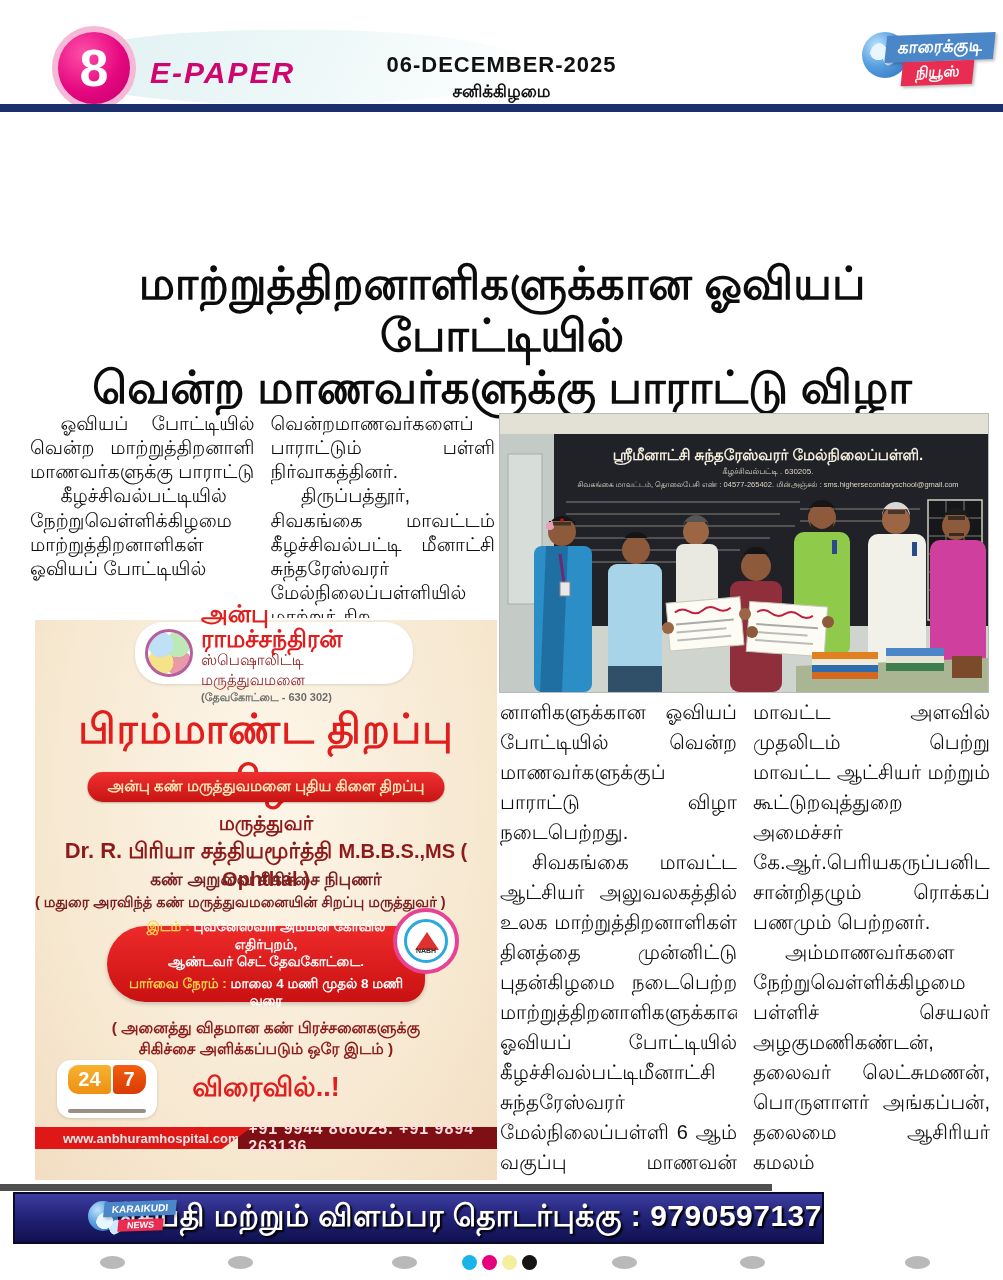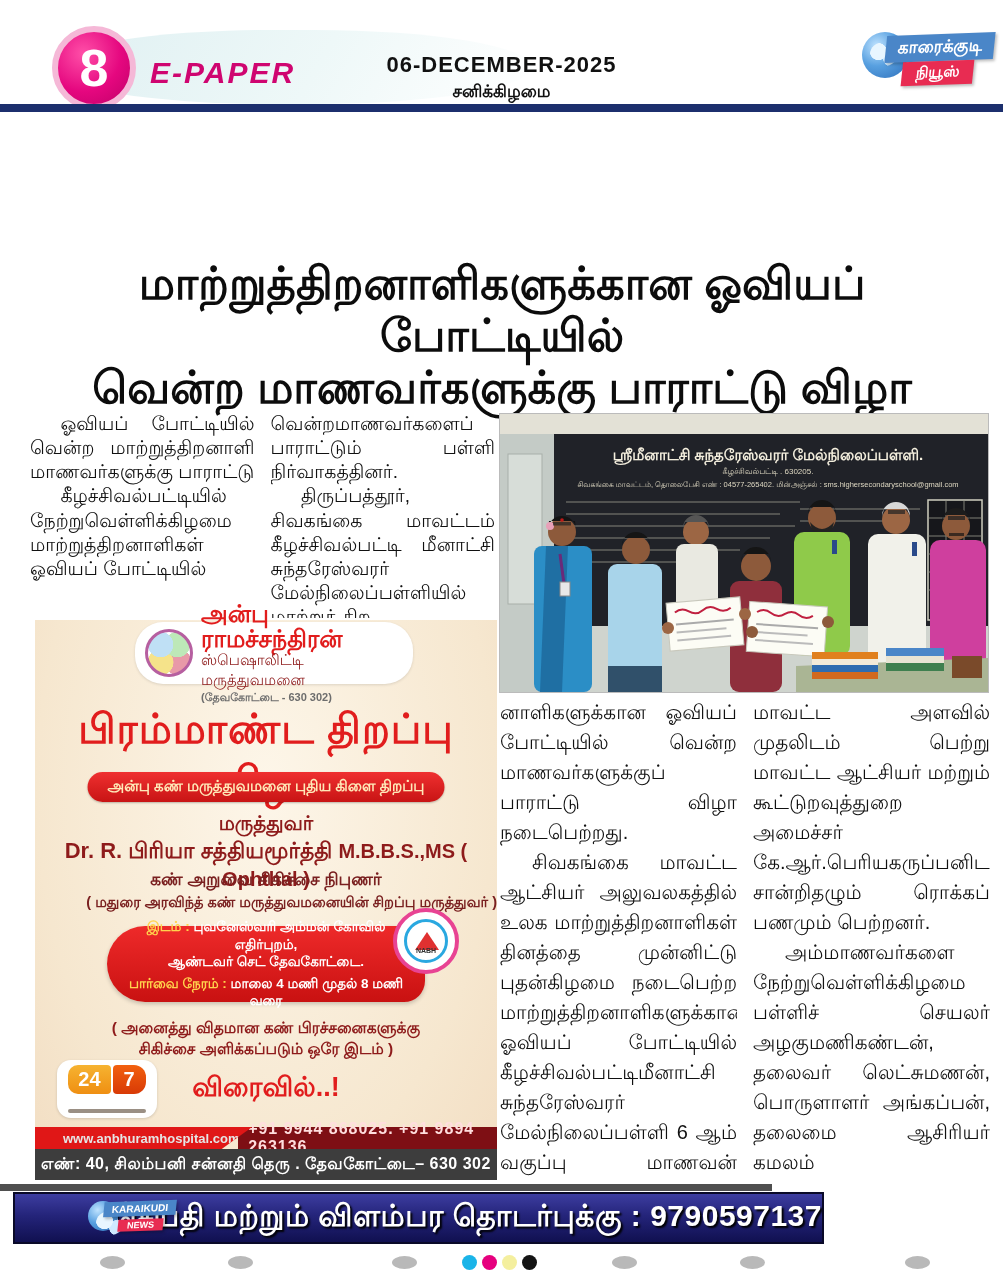--- a/index.html
+++ b/index.html
@@ -123,21 +123,21 @@
     font-size:15px; font-weight:800; padding:5px 20px; border-radius:18px; white-space:nowrap;
     box-shadow:0 1px 2px rgba(0,0,0,.25);
   }
   .ad-doc-label { position:absolute; left:0; top:192px; width:100%; text-align:center;
     color:#8e1b1b; font-size:20px; font-weight:800; }
   .ad-doc-name  { position:absolute; left:0; top:218px; width:100%; text-align:center;
     color:#8e1b1b; font-size:22px; font-weight:800; }
   .ad-doc-name .deg { font-size:20px; font-weight:700; }
   .ad-spec { position:absolute; left:0; top:250px; width:100%; text-align:center;
     color:#7a2020; font-size:17px; font-weight:700; }
-  .ad-note { position:absolute; left:0; top:274px; width:100%; text-align:right;
+  .ad-note { position:absolute; left:0; top:274px; width:100%; text-align:left;
     color:#7a2020; font-size:14.5px; font-weight:800; }
   .ad-redbox {
     position:absolute; left:72px; top:306px; width:318px; height:76px;
     background:linear-gradient(#ee2a2a,#c91111);
     border-radius:40px 22px 22px 40px;
     display:flex; flex-direction:column; align-items:center; justify-content:center; gap:4px;
     color:#fff; font-size:13.5px; font-weight:800; text-align:center; line-height:1.3;
     box-shadow:0 2px 4px rgba(0,0,0,.2); padding:4px 14px;
   }
   .ad-redbox .lbl { color:#ffd34d; }
@@ -411,21 +411,20 @@
     <div class="ad-247">
       <span class="n24">24</span>
       <span class="n7">7</span>
       <span class="cap"></span>
     </div>
     <div class="ad-soon">விரைவில்..!</div>
     <div class="ad-webrow">
       <div class="web">www.anbhuramhospital.com</div>
       <div class="phones">+91 9944 868025. +91 9894 263136</div>
     </div>
-    <div class="ad-address">எண்: 40, சிலம்பனி சன்னதி தெரு . தேவகோட்டை– 630 302</div>
   </div>
 
   <div class="cols-bottom">
     <div class="col">
       <p>னாளிகளுக்கான ஓவியப் போட்டியில் வென்ற மாணவர்களுக்குப் பாராட்டு விழா நடைபெற்றது.</p>
       <p class="ind">சிவகங்கை மாவட்ட ஆட்சியர் அலுவலகத்தில் உலக மாற்றுத்திறனாளிகள் தினத்தை முன்னிட்டு புதன்கிழமை நடைபெற்ற மாற்றுத்திறனாளிகளுக்கான ஓவியப் போட்டியில் கீழச்சிவல்பட்டிமீனாட்சி சுந்தரேஸ்வரர் மேல்நிலைப்பள்ளி 6 ஆம் வகுப்பு மாணவன் ஆர்.பிரகாஷ், 11 ஆம் வகுப்பு மாணவன் என். தேவா ஆகியோர்</p>
     </div>
     <div class="col">
       <p>மாவட்ட அளவில் முதலிடம் பெற்று மாவட்ட ஆட்சியர் மற்றும் கூட்டுறவுத்துறை அமைச்சர் கே.ஆர்.பெரியகருப்பனிடம் சான்றிதழும் ரொக்கப் பணமும் பெற்றனர்.</p>
       <p class="ind">அம்மாணவர்களை நேற்றுவெள்ளிக்கிழமை பள்ளிச் செயலர் அழகுமணிகண்டன், தலைவர் லெட்சுமணன், பொருளாளர் அங்கப்பன், தலைமை ஆசிரியர் கமலம் ஆகியோர்பாராட்டி கௌரவித்தனர். ஊக்குவித்த ஓவிய ஆசிரியர் கண்ணனும் பாராட்டப்பட்டார்.</p>

